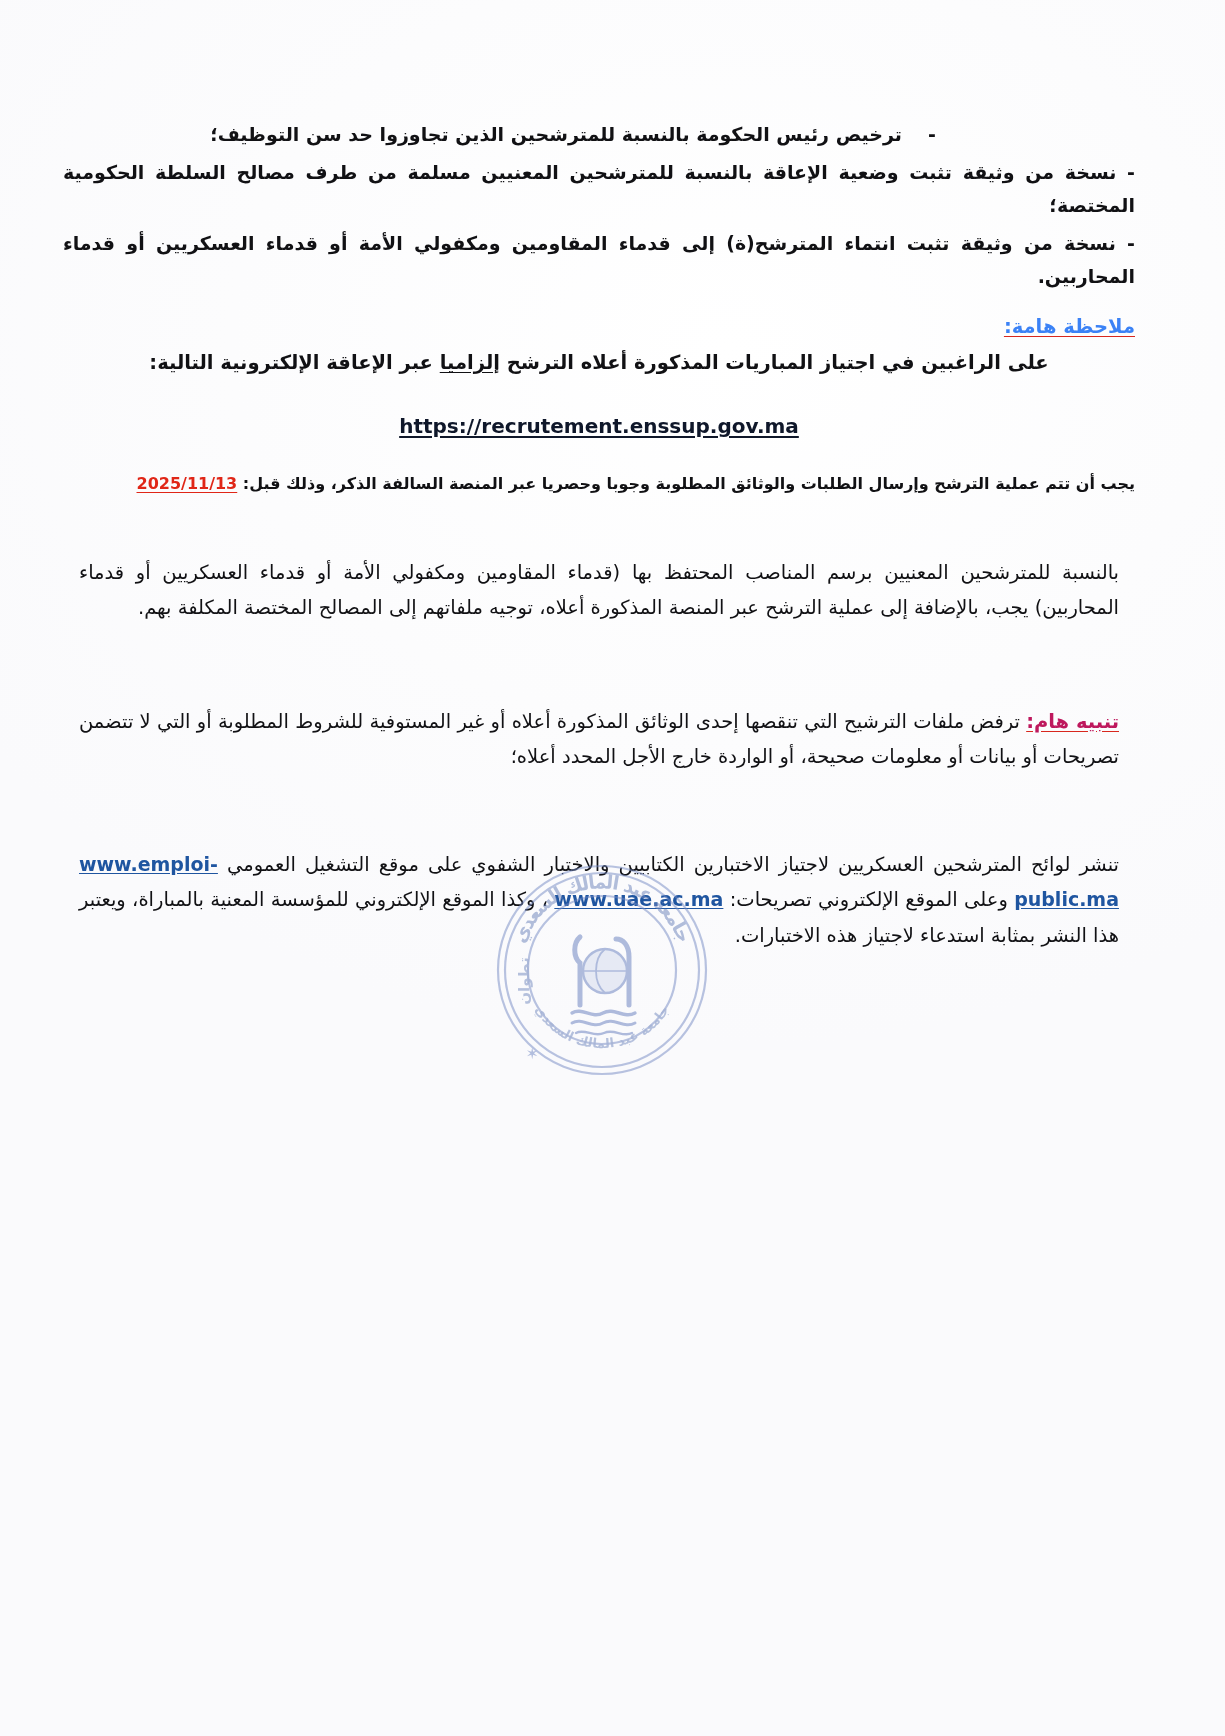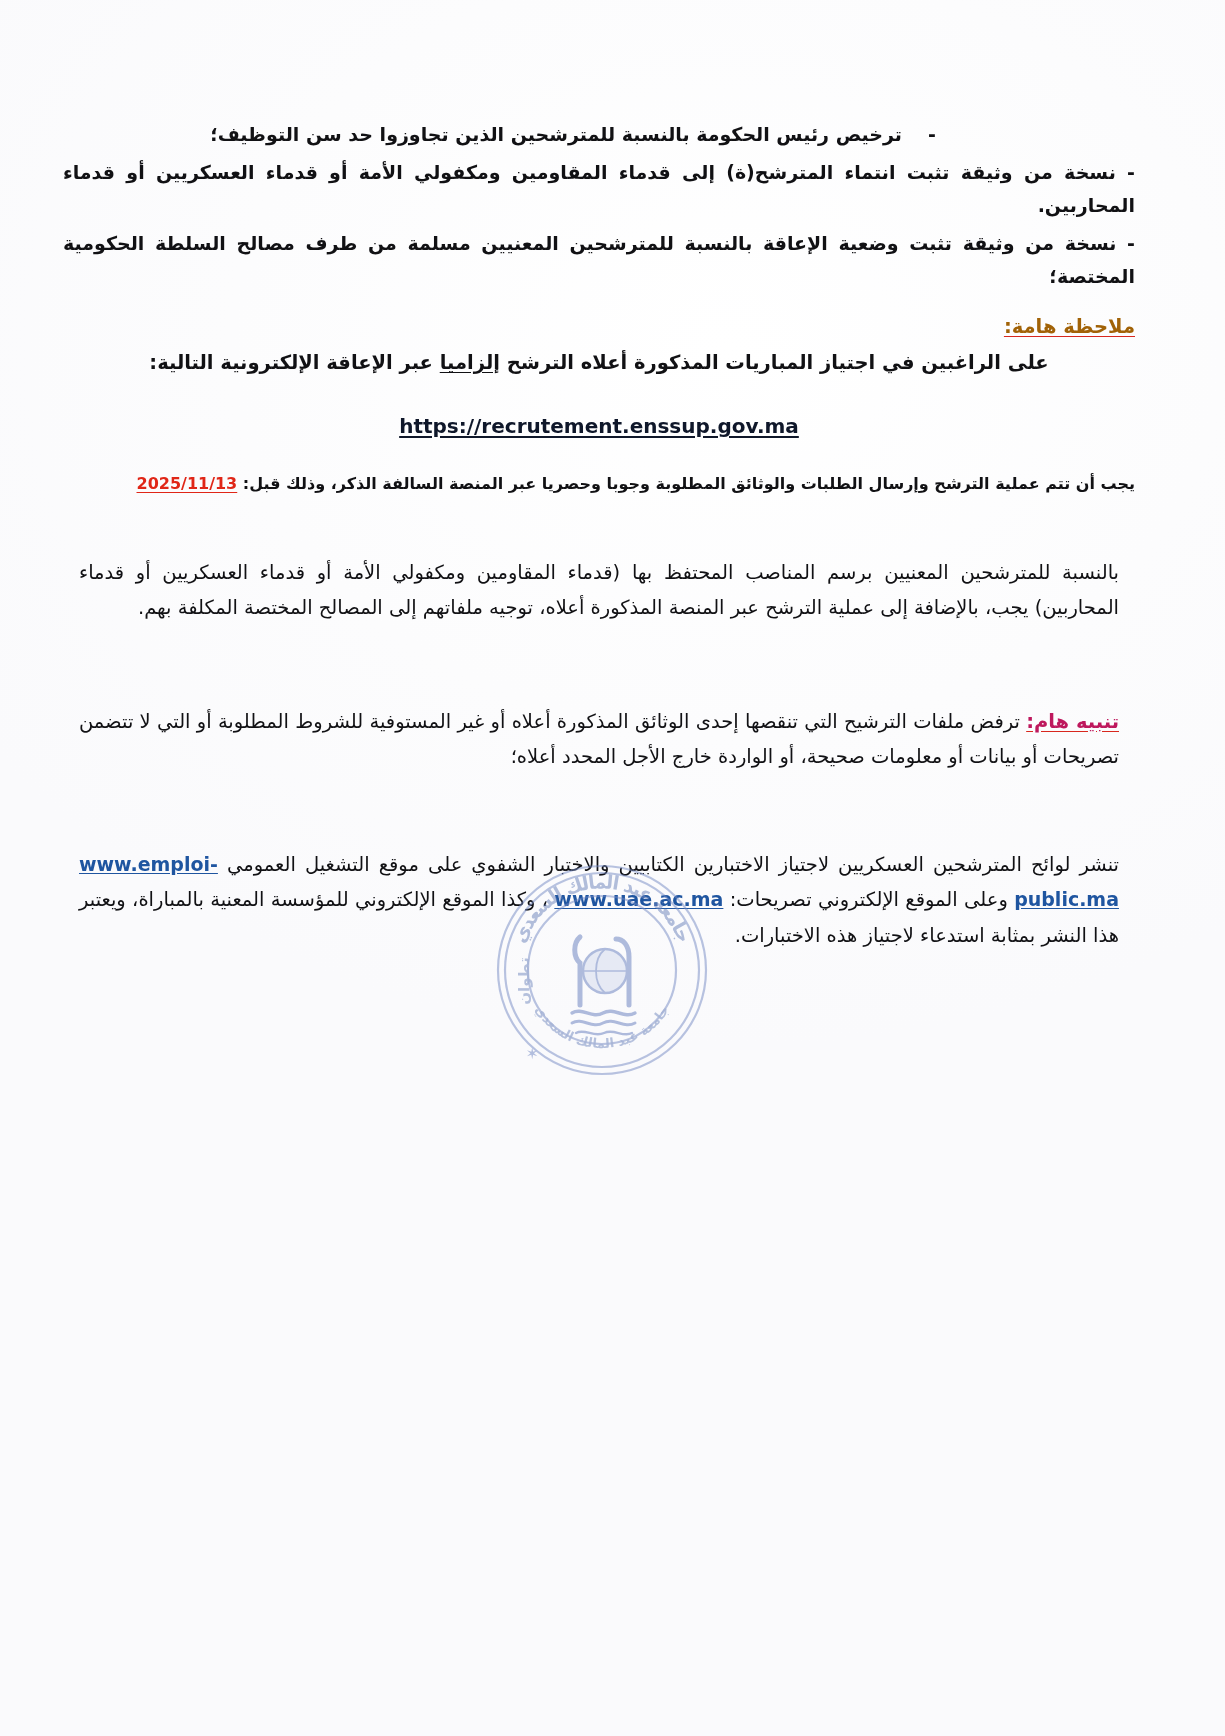--- a/index.html
+++ b/index.html
@@ -90,21 +90,21 @@
     display: inline-block;
     width: 16px;
   }
 
   .bullet-justified {
     text-align: justify;
     text-align-last: right;
   }
 
   .note-heading {
-    color: #a16207;
+    color: #3b82f6;
     font-weight: 700;
     font-size: 19.5px;
     text-decoration: underline;
     text-decoration-color: #d8271e;
     text-underline-offset: 3px;
     display: inline-block;
     margin-top: 9px;
   }
   .note-heading-row {
     text-align: right;
@@ -211,26 +211,26 @@
   <div class="scan-corner-top"></div>
 
   <div class="content doc-text">
 
     <div class="bullet-line first">
       <span class="dash-marker">-</span><span>ترخيص رئيس الحكومة بالنسبة للمترشحين الذين تجاوزوا حد سن التوظيف؛</span>
     </div>
 
     <div class="bullet-line bullet-justified">
       <span>-</span>
-      <span>نسخة من وثيقة تثبت انتماء المترشح(ة) إلى قدماء المقاومين ومكفولي الأمة أو قدماء العسكريين أو قدماء المحاربين.</span>
+      <span>نسخة من وثيقة تثبت وضعية الإعاقة بالنسبة للمترشحين المعنيين مسلمة من طرف مصالح السلطة الحكومية المختصة؛</span>
     </div>
 
     <div class="bullet-line bullet-justified">
       <span>-</span>
-      <span>نسخة من وثيقة تثبت وضعية الإعاقة بالنسبة للمترشحين المعنيين مسلمة من طرف مصالح السلطة الحكومية المختصة؛</span>
+      <span>نسخة من وثيقة تثبت انتماء المترشح(ة) إلى قدماء المقاومين ومكفولي الأمة أو قدماء العسكريين أو قدماء المحاربين.</span>
     </div>
 
     <div class="note-heading-row">
       <span class="note-heading">ملاحظة هامة:</span>
     </div>
 
     <div class="strong-line">
       <span>على الراغبين في اجتياز المباريات المذكورة أعلاه الترشح </span><span style="text-decoration:underline; text-underline-offset:3px;">إلزاميا</span><span> عبر الإعاقة الإلكترونية التالية:</span>
     </div>
 

